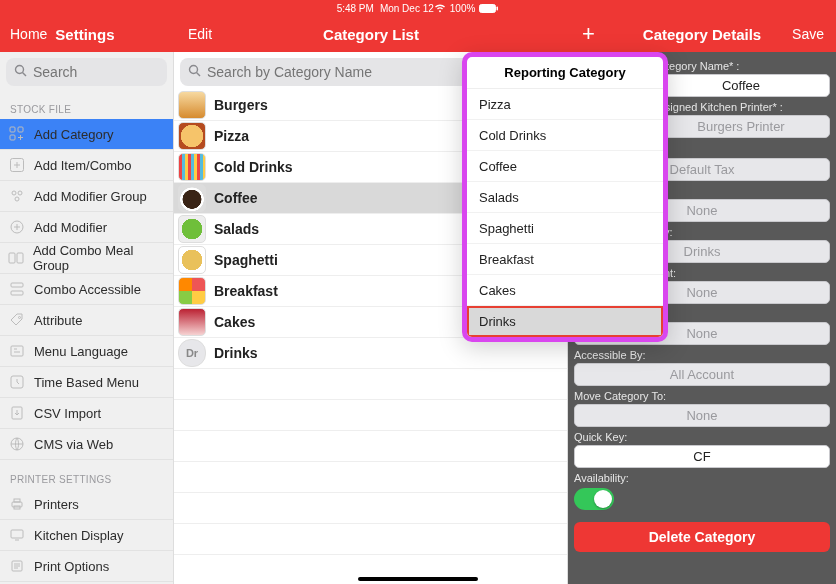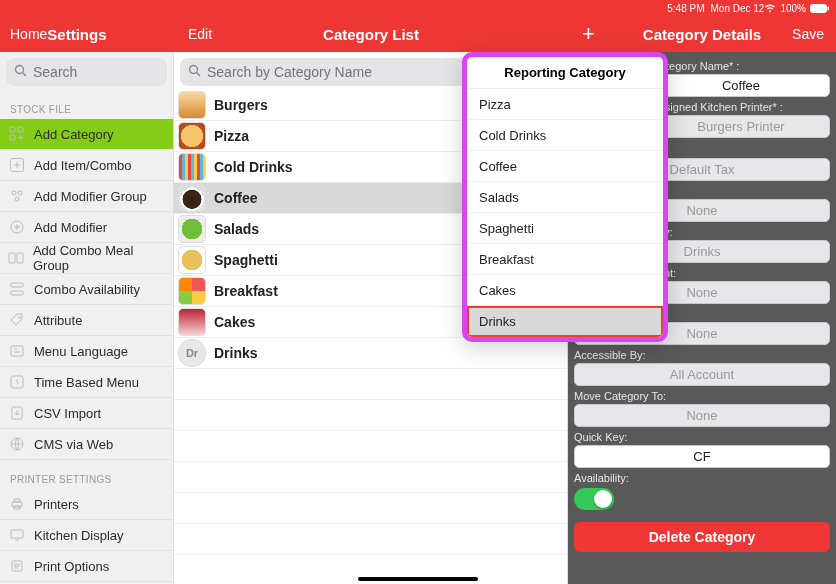--- a/index.html
+++ b/index.html
@@ -1,47 +1,47 @@
 <!DOCTYPE html>
 <html><head>
 <meta charset="utf-8">
 <style>
   * { margin: 0; padding: 0; box-sizing: border-box; font-family: -apple-system, BlinkMacSystemFont, "Segoe UI", Helvetica, Arial, sans-serif; }
   body { width: 836px; height: 584px; background: #fff; overflow: hidden; position: relative; }
 
   
-  .status-bar { height: 16px; background: #ee3734; color: #fff; display: flex; align-items: center; justify-content: flex-end; padding: 0 6px; font-size: 10px; font-weight: 500; }
+  .status-bar { height: 16px; background: #ee3734; color: #fff; display: flex; align-items: center; justify-content: center; padding: 0 6px; font-size: 10px; font-weight: 500; }
   .status-left { display: flex; gap: 6px; }
   .status-right { display: flex; align-items: center; gap: 4px; }
   .wifi-icon svg, .battery-icon svg { display: block; }
 
   
   .top-nav { height: 36px; background: #ee3734; color: #fff; display: flex; }
   .nav-col { display: flex; align-items: center; }
-  .nav-left   { width: 174px; padding: 0 10px; gap: 0; }
+  .nav-left   { width: 174px; padding: 0 10px; gap: 8px; }
   .nav-middle { width: 394px; padding: 0 8px; position: relative; text-align: right; }
   .nav-right  { width: 268px; padding: 0 10px; position: relative; }
   .nav-link { font-size: 14px; cursor: pointer; }
   .nav-title { font-size: 15px; font-weight: 600; }
   .nav-middle .nav-link.edit { position: absolute; left: 14px; }
   .nav-middle .nav-title { margin: 0 auto; }
   .nav-right .plus { position: absolute; left: 14px; font-size: 22px; font-weight: 300; line-height: 1; cursor: pointer; }
   .nav-right .nav-title { margin: 0 auto; }
   .nav-right .save { position: absolute; right: 12px; font-size: 14px; cursor: pointer; }
 
   
   .content { display: flex; height: calc(100% - 52px); }
 
   
   .sidebar { width: 174px; background: #f0f0f0; border-right: 1px solid #ddd; overflow: hidden; }
   .search-box { margin: 6px 6px 4px 6px; height: 28px; background: #e5e5e7; border-radius: 8px; display: flex; align-items: center; padding: 0 8px; color: #8a8a8e; font-size: 14px; gap: 6px; }
   .search-box input { border: none; background: transparent; outline: none; font-size: 14px; color: #333; width: 100%; }
   .section-header { padding: 14px 0 4px 10px; font-size: 10px; color: #9a9a9e; letter-spacing: 0.3px; }
   .side-item { height: 31px; display: flex; align-items: center; gap: 8px; padding: 0 8px; font-size: 13px; color: #2c2c2c; border-bottom: 1px solid #e2e2e2; cursor: pointer; background:#f0f0f0; }
-  .side-item.selected { background: #84cc16; }
+  .side-item.selected { background: #3b82f6; }
   .side-icon { width: 18px; height: 18px; display: flex; align-items: center; justify-content: center; }
   .side-icon svg { stroke: #bcbcbc; fill: none; }
 
   
   .middle { width: 394px; background: #fff; position: relative; border-right: 1px solid #ddd; }
   .cat-row { height: 31px; display: flex; align-items: center; padding: 0 10px 0 4px; border-bottom: 1px solid #eee; gap: 8px; cursor: pointer; }
   .cat-row.selected { background: #d9d9d9; }
   .cat-thumb { width: 28px; height: 28px; border-radius: 5px; border: 1px solid #ddd; background: #fafafa; display:flex; align-items:center; justify-content:center; font-size:11px; font-weight:600; color:#888; overflow:hidden; }
   .cat-label { flex: 1; font-size: 14px; font-weight: 600; color: #222; }
   .info-icon { width: 18px; height: 18px; }
@@ -189,21 +189,21 @@
         </span>
       <span>Add Combo Meal Group</span>
     </div>
     <div class="side-item">
       <span class="side-icon">
           <svg width="16" height="16" viewBox="0 0 16 16">
             <rect x="2" y="2" width="12" height="4" rx="1"></rect>
             <rect x="2" y="10" width="12" height="4" rx="1"></rect>
           </svg>
         </span>
-      <span>Combo Availability</span>
+      <span>Combo Accessible</span>
     </div>
     <div class="side-item">
       <span class="side-icon">
           <svg width="16" height="16" viewBox="0 0 16 16">
             <path d="M2 8l6-6h5v5l-6 6-5-5z"></path>
             <circle cx="10.5" cy="5.5" r="1"></circle>
           </svg>
         </span>
       <span>Attribute</span>
     </div>

